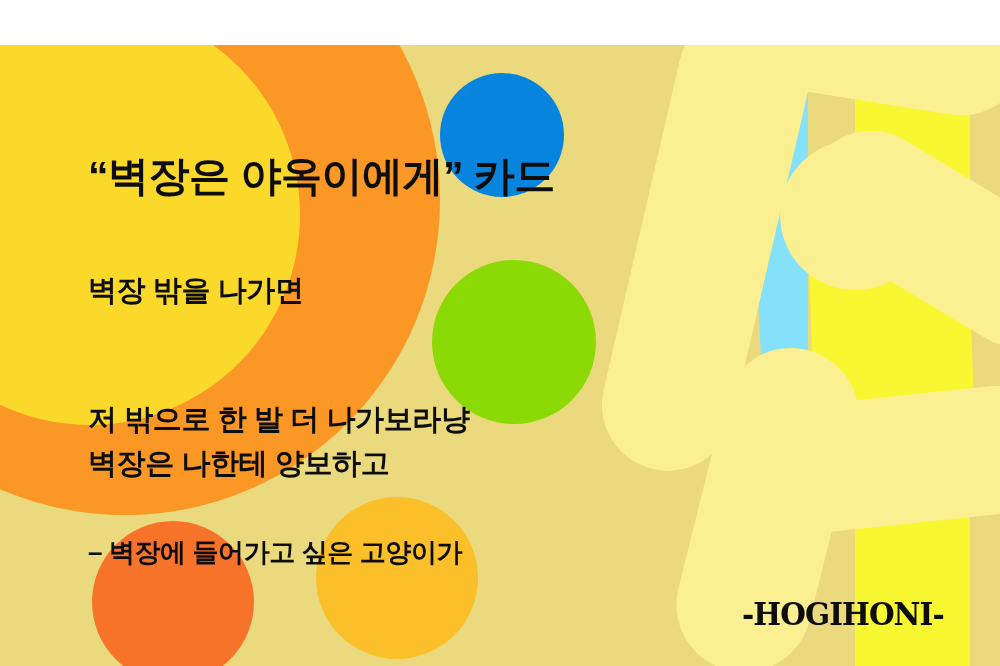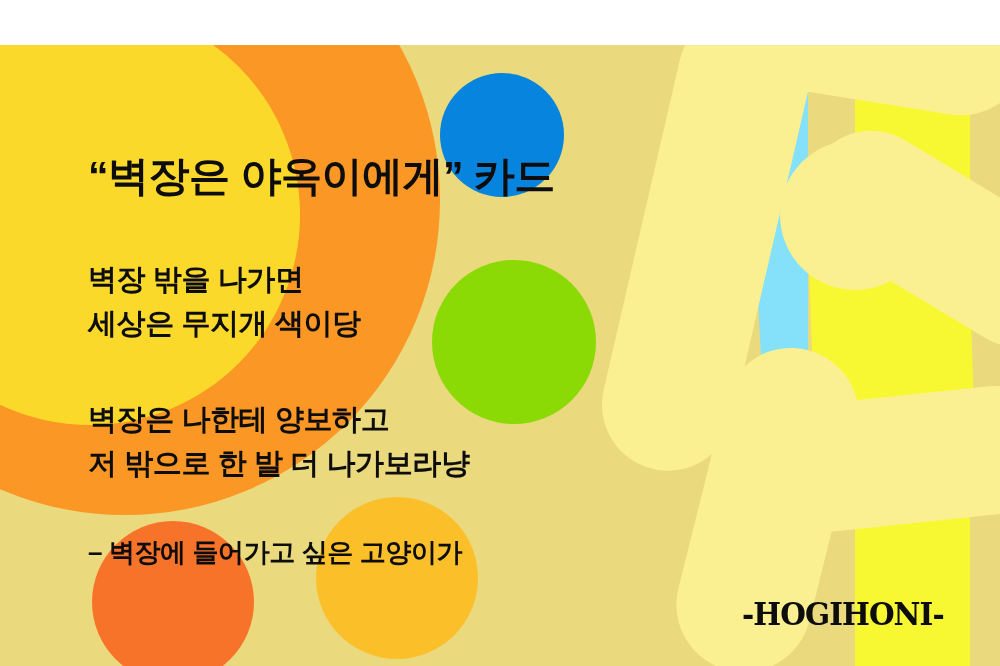--- a/index.html
+++ b/index.html
@@ -169,21 +169,21 @@
   .stanza {
     position: absolute;
     left: 88px;
     font-size: 29px;
     font-weight: 700;
     color: #0d0d0d;
     line-height: 1.52;
     letter-spacing: -0.4px;
     white-space: nowrap;
   }
-  .stanza-1 { top: 212px; }
+  .stanza-1 { top: 223px; text-align: center; }
   .stanza-2 { top: 352px; }
   .attribution {
     position: absolute;
     left: 88px;
     top: 490px;
     font-size: 26px;
     font-weight: 700;
     color: #0d0d0d;
     letter-spacing: -0.4px;
     white-space: nowrap;
@@ -225,26 +225,25 @@
   <div class="circle circle-green"></div>
   <div class="circle circle-amber"></div>
   <div class="circle circle-redorange"></div>
 
   <div class="text-layer">
 
     <div class="headline">“벽장은 야옥이에게” 카드</div>
 
     <div class="stanza stanza-1">
       <div>벽장 밖을 나가면</div>
-      <div>세상은 무지개 색이당</div>
     </div>
 
     <div class="stanza stanza-2">
+      <div>저 밖으로 한 발 더 나가보라냥</div>
       <div>벽장은 나한테 양보하고</div>
-      <div>저 밖으로 한 발 더 나가보라냥</div>
     </div>
 
     <div class="attribution">– 벽장에 들어가고 싶은 고양이가</div>
 
     <div class="signature">-HOGIHONI-</div>
 
   </div>
 </div>
 
 </body></html>

